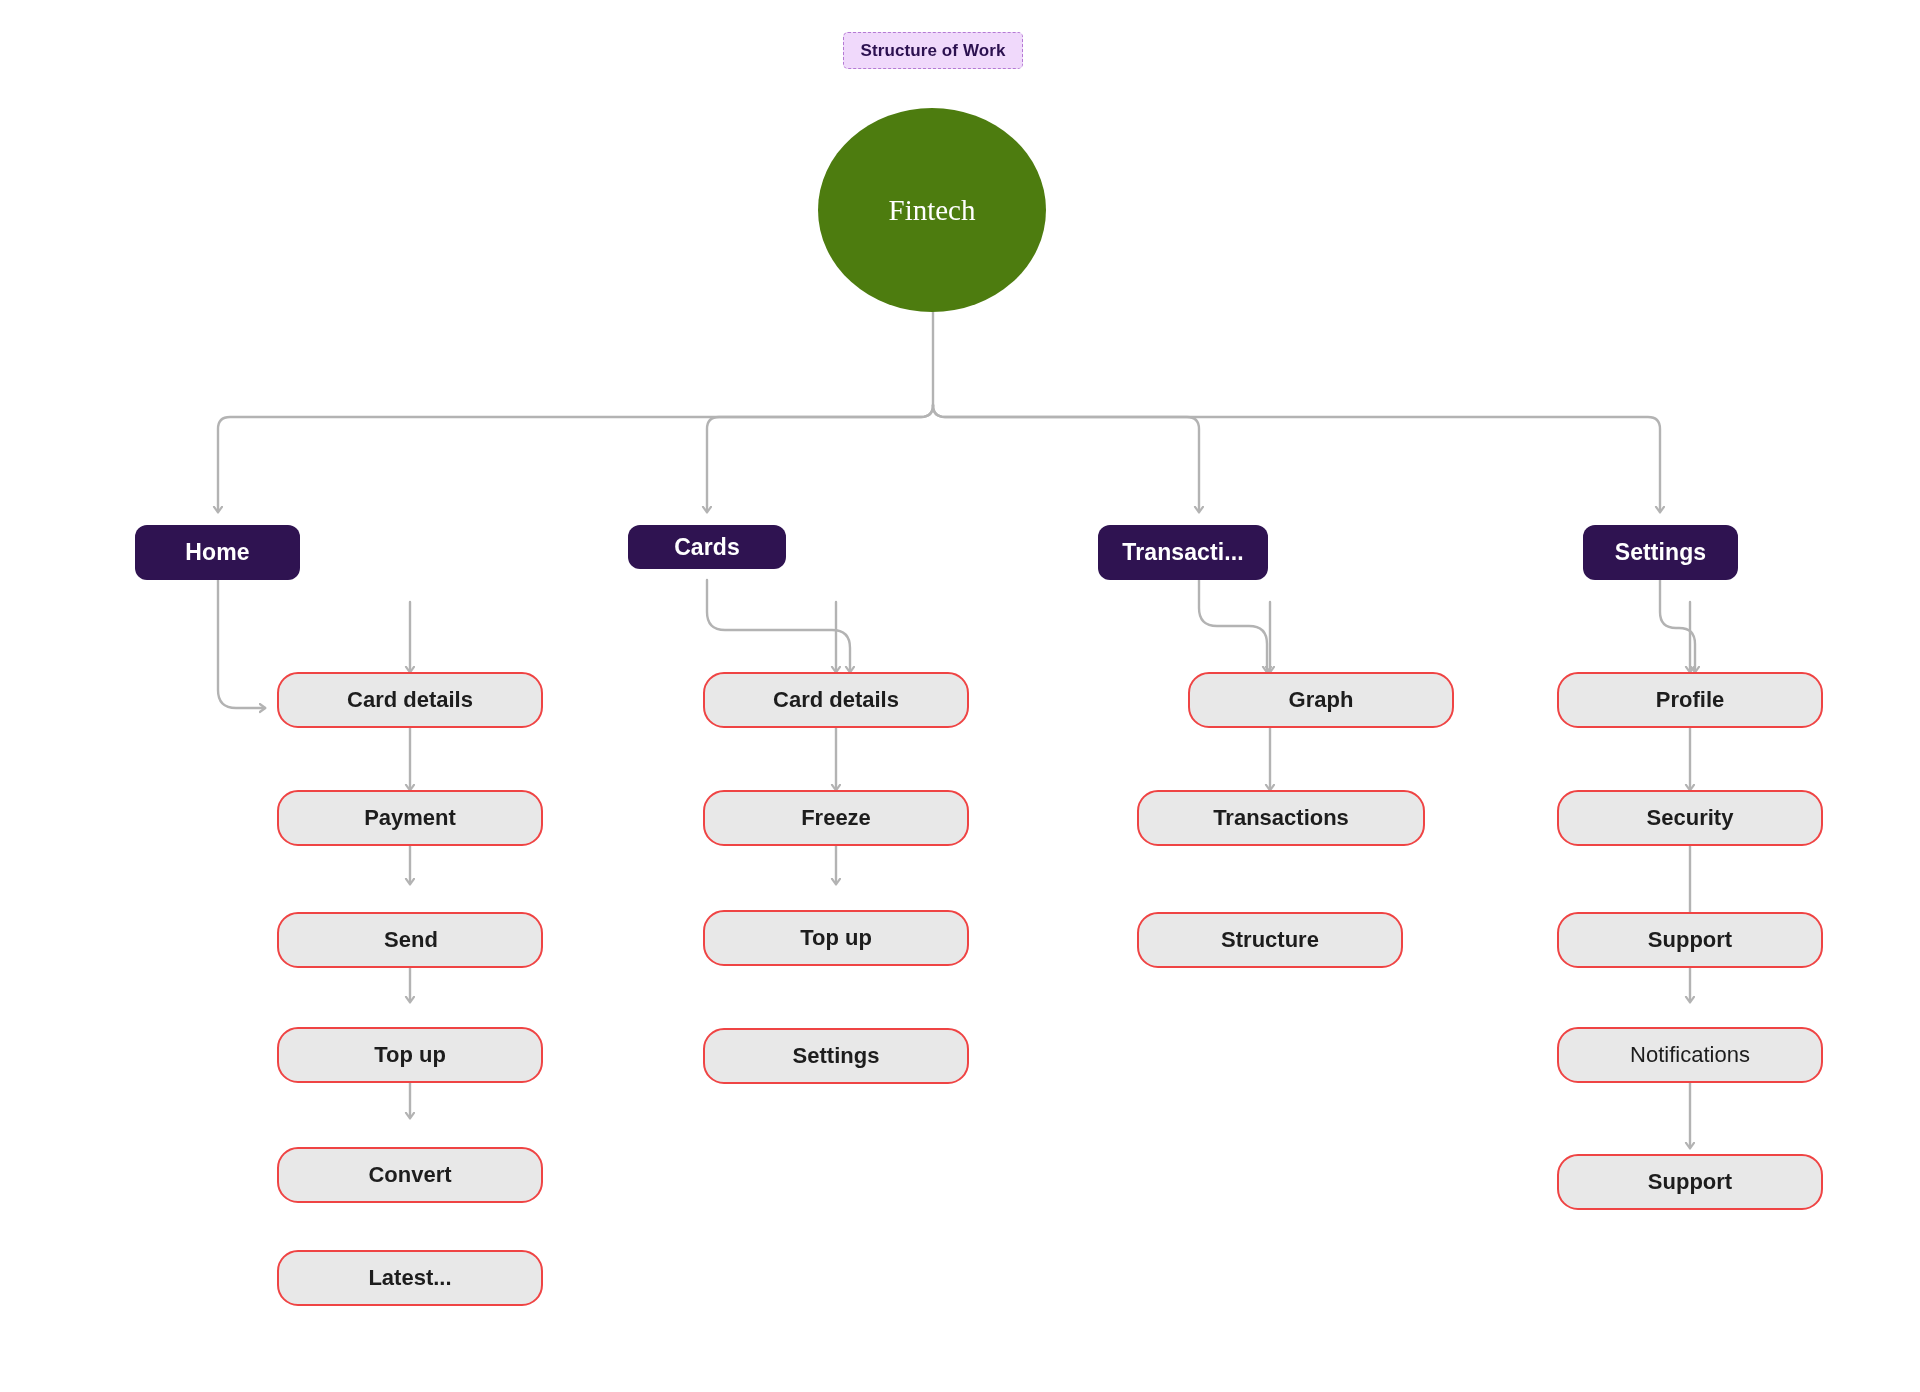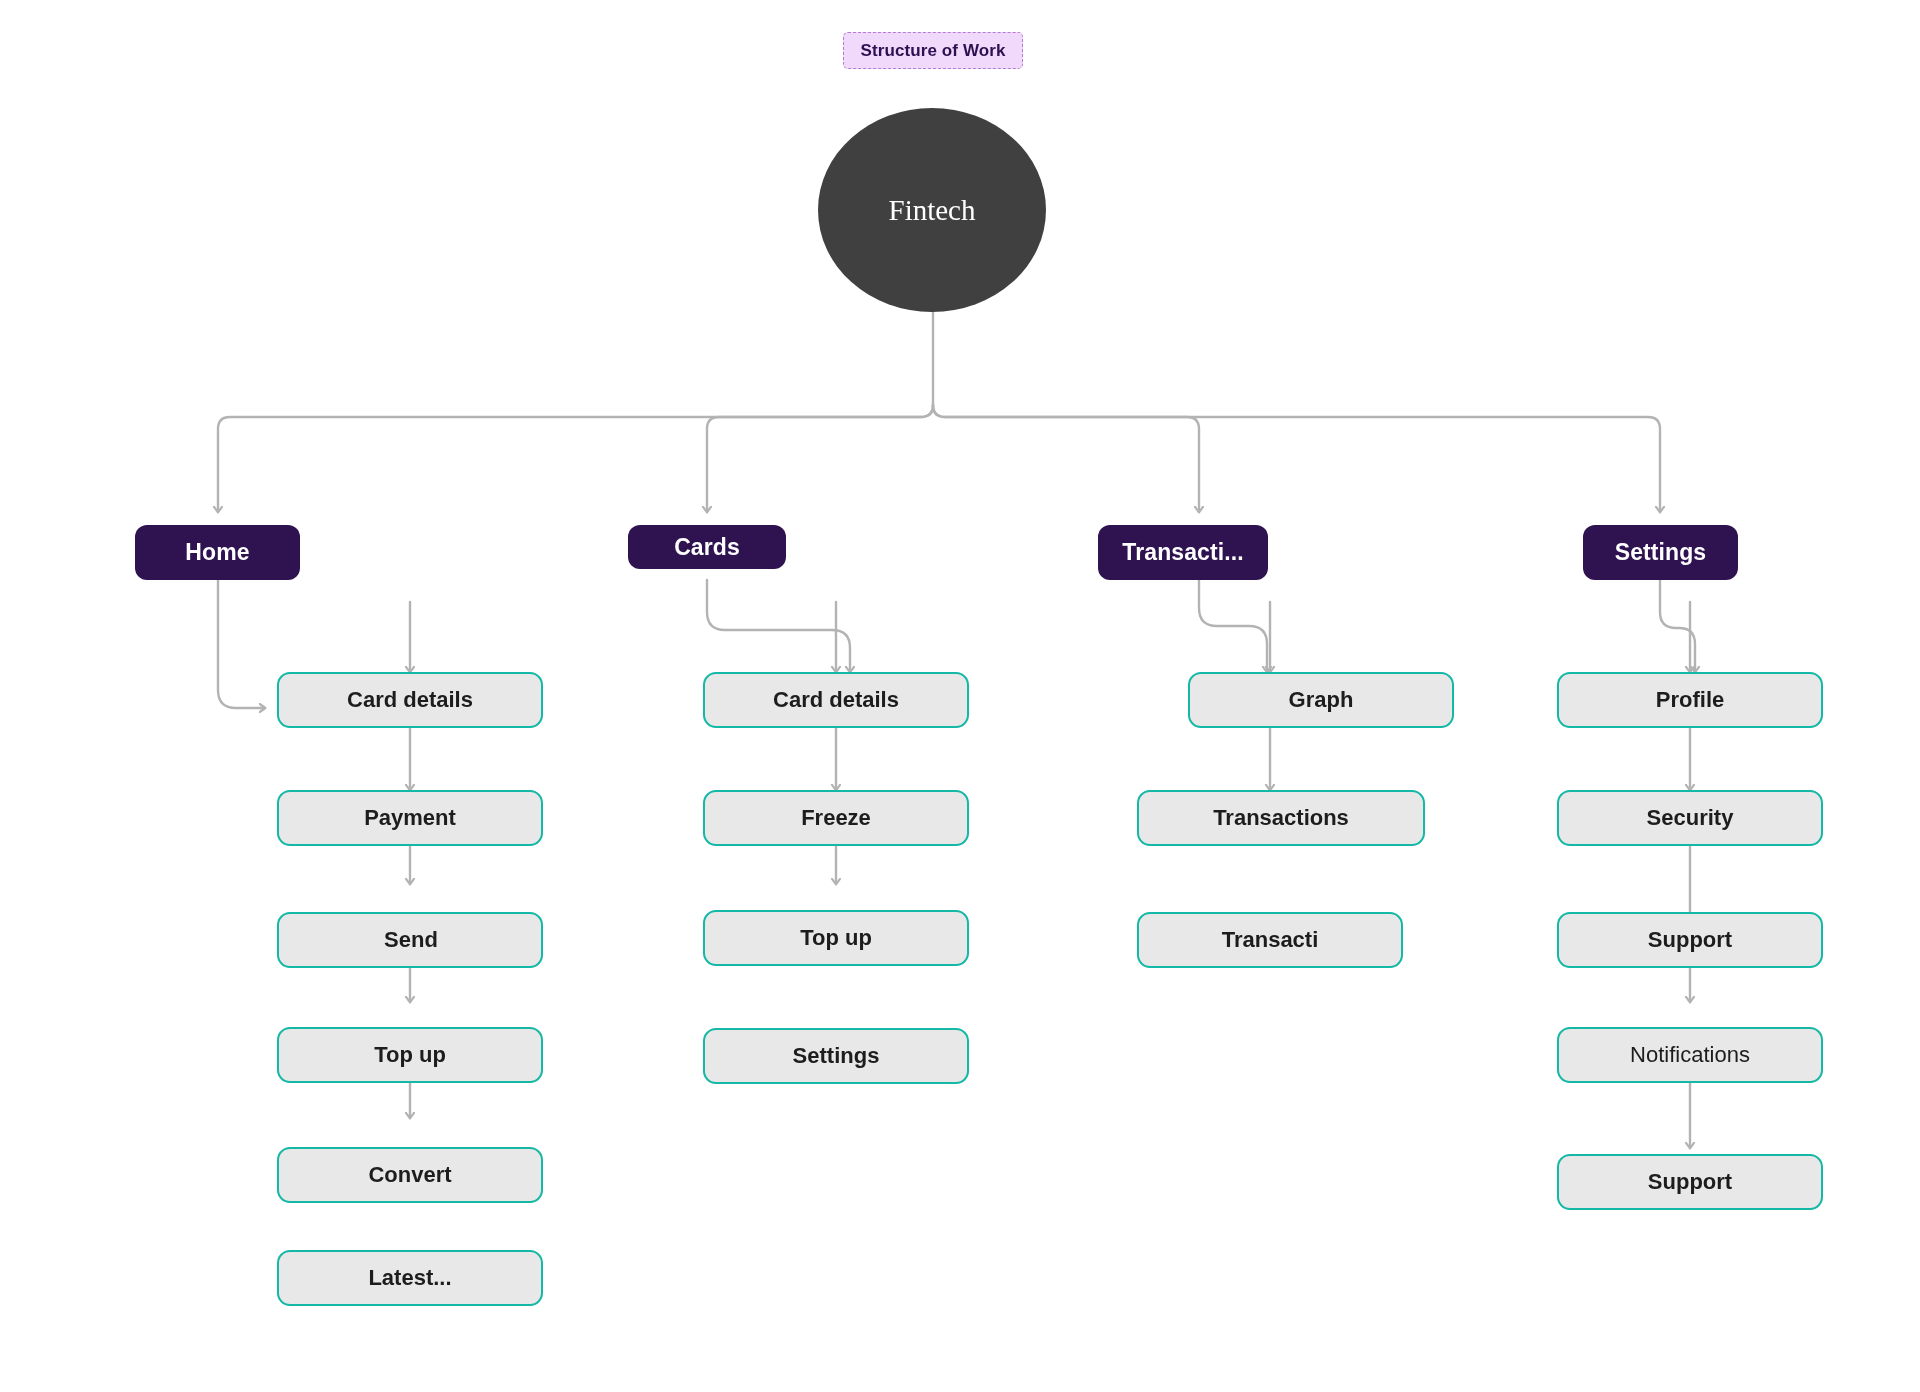--- a/index.html
+++ b/index.html
@@ -40,43 +40,43 @@
     border: 1.6px dashed #b47ad4;
     border-radius: 5px;
     color: #2c1150;
     font-size: 17px;
     font-weight: bold;
     letter-spacing: 0.1px;
     padding: 0 14px;
   }
   
   .root-circle {
-    background: #404040;
+    background: #4d7c0f;
     border-radius: 50%;
     color: #ffffff;
     font-family: "Liberation Serif", serif;
     font-size: 29px;
     font-weight: normal;
   }
   
   .branch-node {
     background: #2f1351;
     border-radius: 12px;
     color: #ffffff;
     font-size: 23px;
     font-weight: bold;
     letter-spacing: 0.1px;
     padding: 8px 14px;
     overflow: hidden;
   }
   
   .leaf-node {
     background: #e8e8e8;
-    border: 2px solid #14b8a6;
-    border-radius: 13px;
+    border: 2px solid #ef4444;
+    border-radius: 21px;
     color: #1d1d1d;
     font-size: 22px;
     font-weight: bold;
     padding: 0 12px;
     overflow: hidden;
   }
   .leaf-node.regular {
     font-weight: normal;
   }
 </style>
@@ -148,21 +148,21 @@
 
   <div class="node leaf-node" style="left:703px; top:672px; width:266px; height:56px;">Card details</div>
   <div class="node leaf-node" style="left:703px; top:790px; width:266px; height:56px;">Freeze</div>
   <div class="node leaf-node" style="left:703px; top:910px; width:266px; height:56px;">Top up</div>
   <div class="node leaf-node" style="left:703px; top:1028px; width:266px; height:56px;">Settings</div>
 
   <div class="node branch-node" style="left:1098px; top:525px; width:170px; height:55px;">Transacti...</div>
 
   <div class="node leaf-node" style="left:1188px; top:672px; width:266px; height:56px;">Graph</div>
   <div class="node leaf-node" style="left:1137px; top:790px; width:288px; height:56px;">Transactions</div>
-  <div class="node leaf-node" style="left:1137px; top:912px; width:266px; height:56px;">Transacti</div>
+  <div class="node leaf-node" style="left:1137px; top:912px; width:266px; height:56px;">Structure</div>
 
   <div class="node branch-node" style="left:1583px; top:525px; width:155px; height:55px;">Settings</div>
 
   <div class="node leaf-node" style="left:1557px; top:672px; width:266px; height:56px;">Profile</div>
   <div class="node leaf-node" style="left:1557px; top:790px; width:266px; height:56px;">Security</div>
   <div class="node leaf-node" style="left:1557px; top:912px; width:266px; height:56px;">Support</div>
   <div class="node leaf-node regular" style="left:1557px; top:1027px; width:266px; height:56px;">Notifications</div>
   <div class="node leaf-node" style="left:1557px; top:1154px; width:266px; height:56px;">Support</div>
 
 </div>

